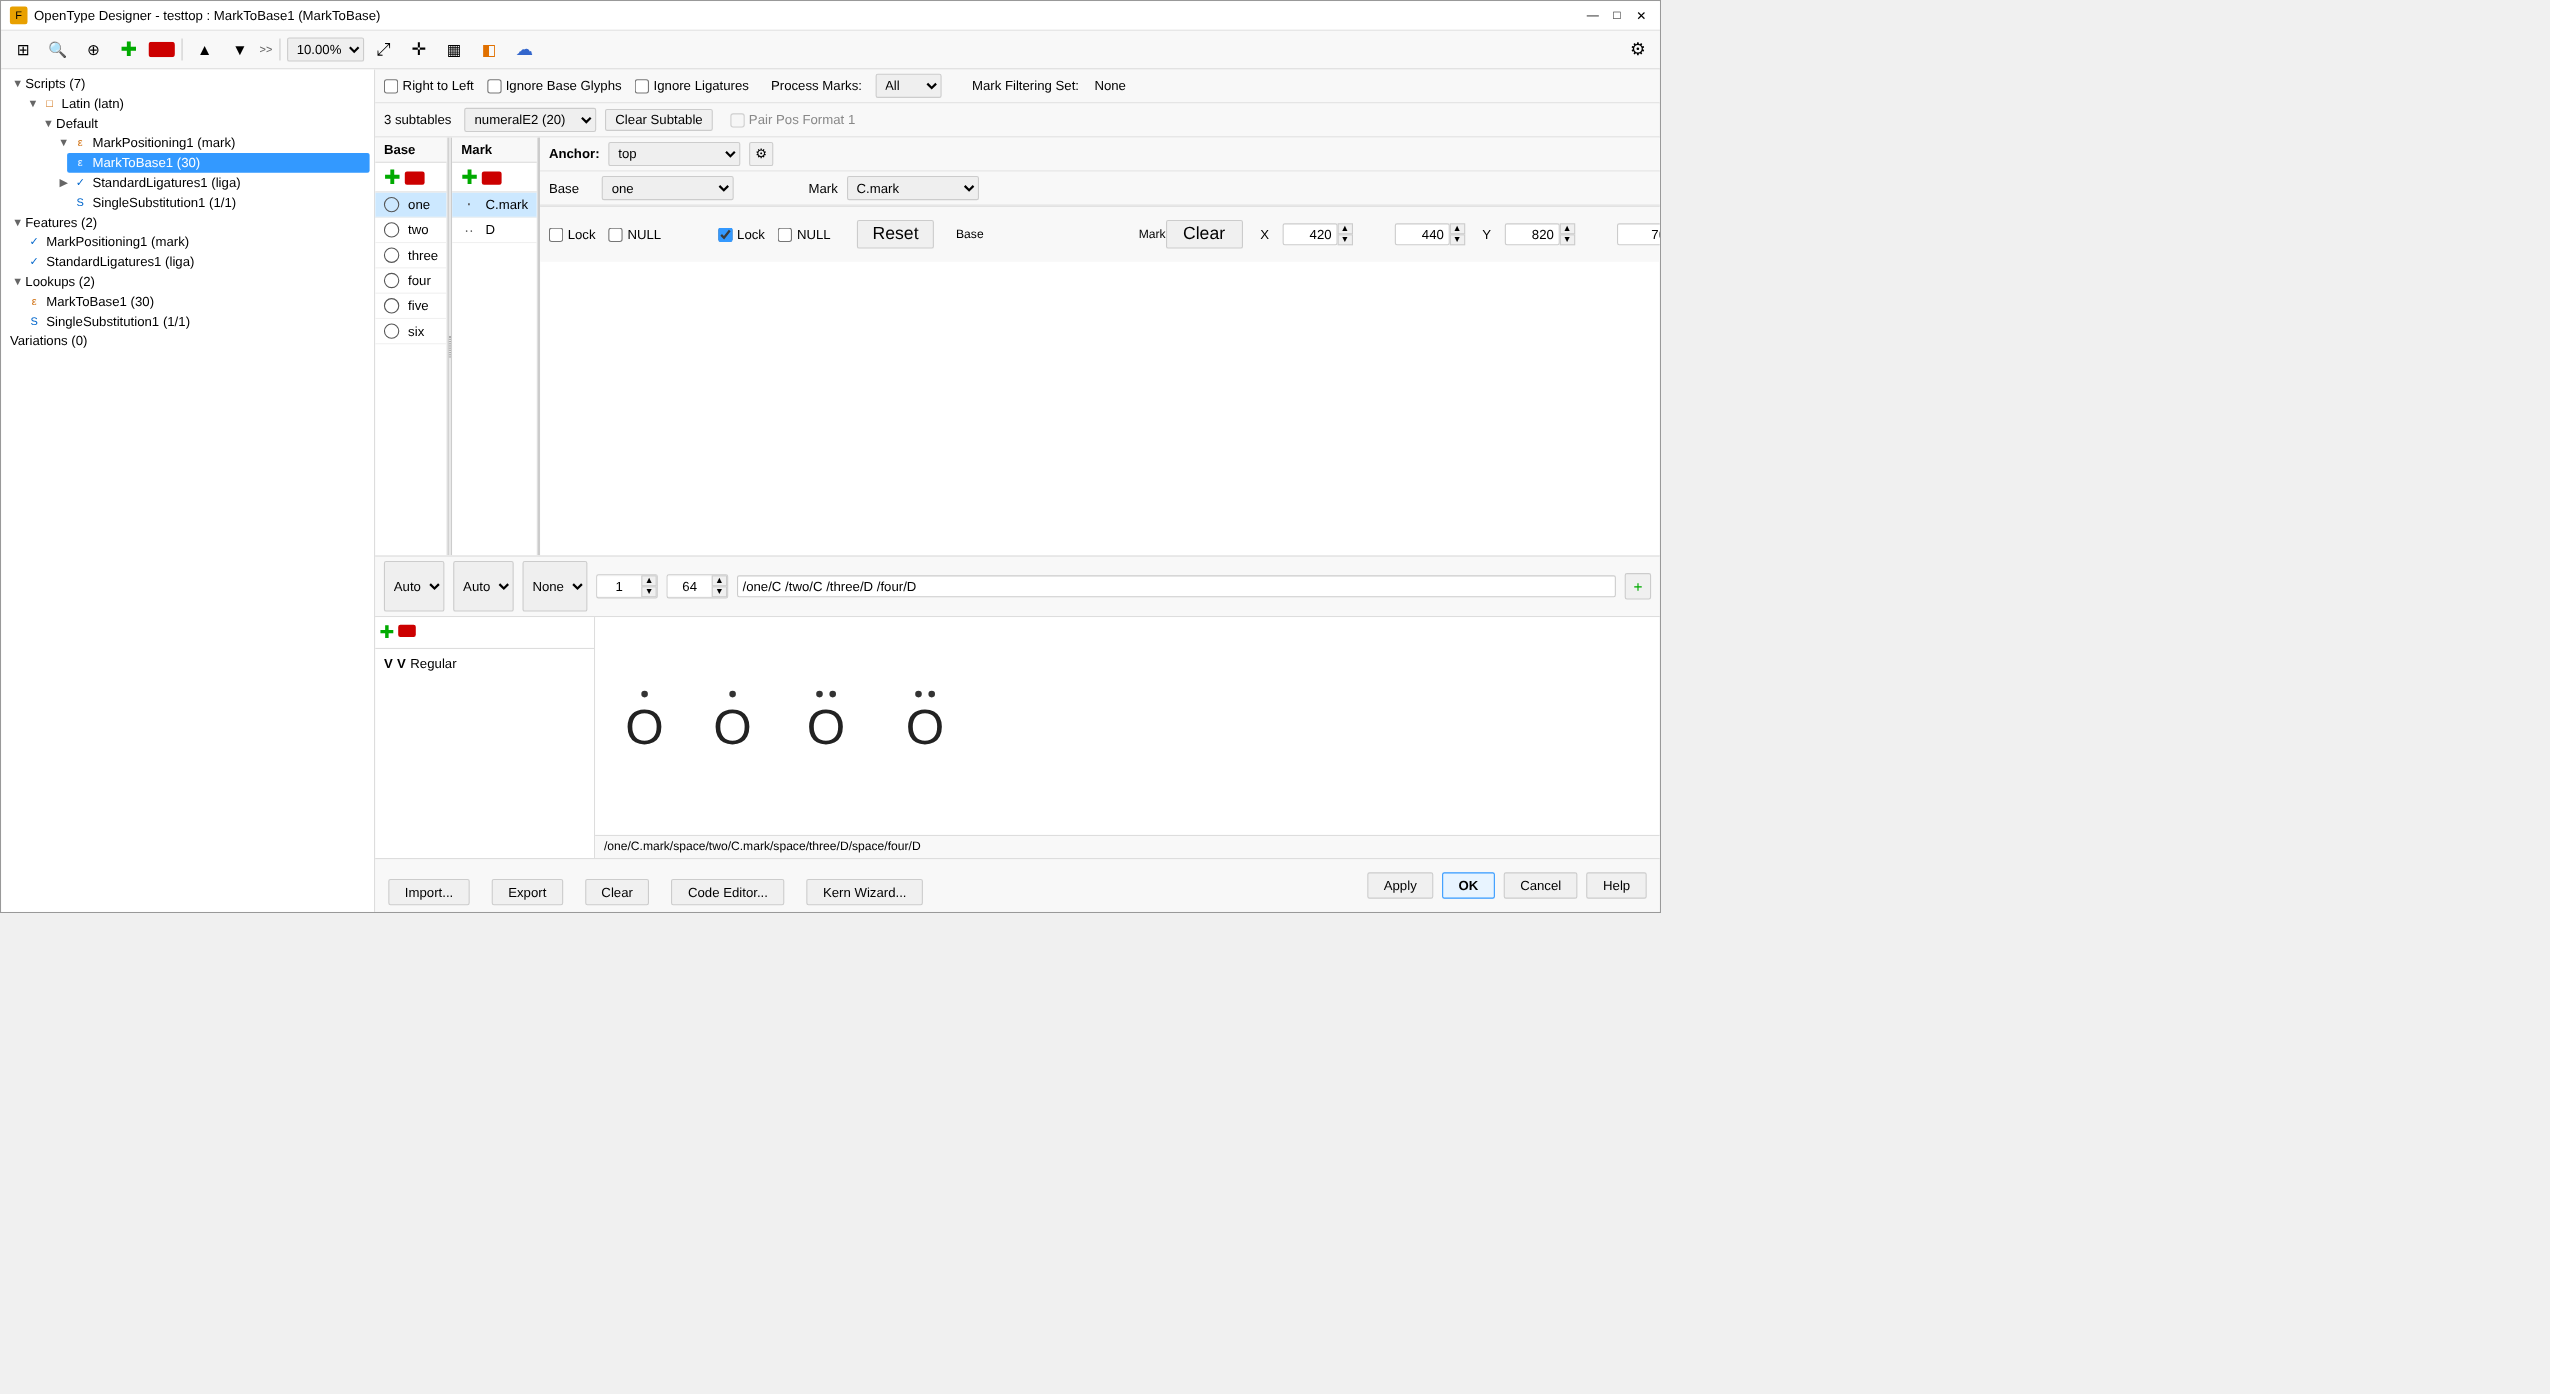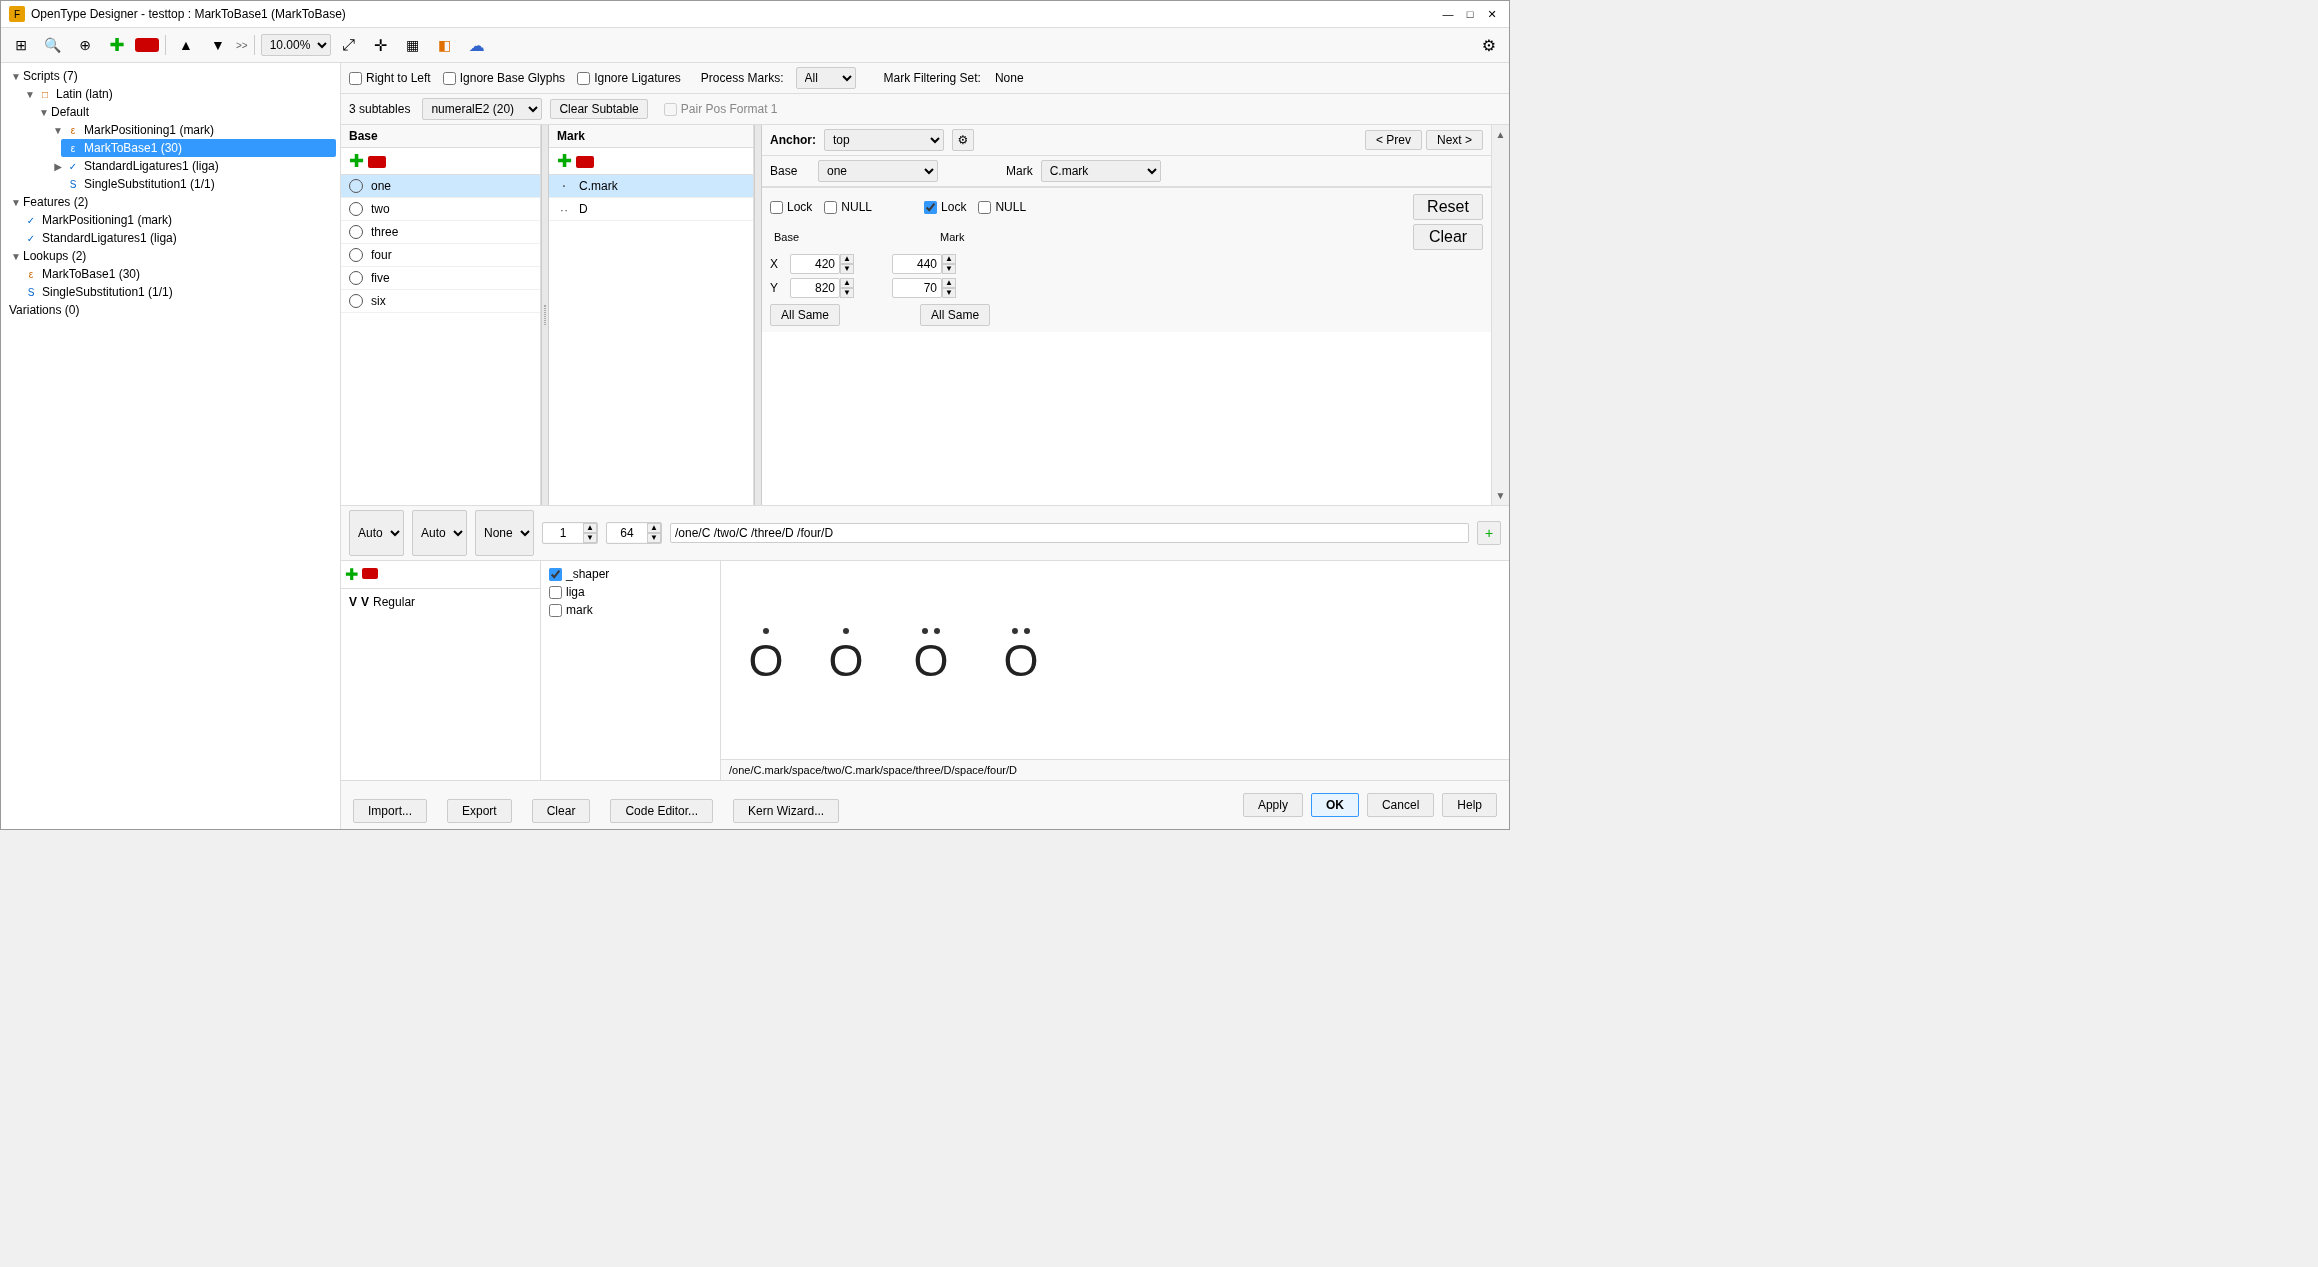--- a/index.html
+++ b/index.html
@@ -63,21 +63,21 @@
     .base-mark-bar { padding: 4px 8px; display: flex; align-items: center; gap: 8px; border-bottom: 1px solid #ddd; background: #f8f8f8; }
     .gear-btn { width: 22px; height: 22px; display: flex; align-items: center; justify-content: center; border: 1px solid #ccc; border-radius: 2px; cursor: pointer; background: #f0f0f0; font-size: 12px; }
     .prev-next-bar { display: flex; gap: 4px; margin-left: auto; }
     .prev-btn, .next-btn { border: 1px solid #ccc; background: #f0f0f0; border-radius: 2px; padding: 2px 10px; font-size: 12px; cursor: pointer; }
     
     .canvas { flex: 1; position: relative; overflow: hidden; background: #fff; }
     
     .nav-column { width: 18px; background: #f0f0f0; border-left: 1px solid #ddd; display: flex; flex-direction: column; align-items: center; }
     .nav-arrow { font-size: 10px; cursor: pointer; padding: 4px 2px; color: #666; }
     
-    .bottom-controls { padding: 6px 8px; background: #f8f8f8; border-top: 1px solid #ddd; display: flex; flex-direction: column; gap: 4px; }
+    .bottom-controls { padding: 6px 8px; background: #f8f8f8; border-top: 1px solid #ddd; display: flex; flex-direction: row; gap: 16px; }
     .lock-row { display: flex; align-items: center; gap: 12px; }
     .lock-group { display: flex; align-items: center; gap: 4px; }
     .coord-row { display: flex; align-items: center; gap: 8px; }
     .coord-label { font-size: 12px; width: 12px; }
     .coord-input-group { display: flex; align-items: center; }
     .coord-input { width: 50px; border: 1px solid #ccc; border-radius: 2px; padding: 2px 4px; font-size: 12px; text-align: right; }
     .spinner-btns { display: flex; flex-direction: column; }
     .spin-btn { width: 14px; height: 10px; border: 1px solid #ccc; background: #f0f0f0; cursor: pointer; display: flex; align-items: center; justify-content: center; font-size: 8px; line-height: 1; }
     .all-same-btn { border: 1px solid #ccc; background: #f0f0f0; border-radius: 2px; padding: 3px 10px; font-size: 12px; cursor: pointer; }
     .reset-btn, .clear-btn-sm { border: 1px solid #ccc; background: #f0f0f0; border-radius: 2px; padding: 3px 12px; font-size: 16px; cursor: pointer; min-width: 70px; }
@@ -462,34 +462,20 @@
           </div>
           <div style="padding:4px;">
             <div style="display:flex; gap:4px; align-items:center; padding:2px 4px;">
               <span style="font-size:12px; font-weight:bold;">V</span>
               <span style="font-size:12px; font-weight:bold;">V</span>
               <span style="font-size:12px;">Regular</span>
             </div>
           </div>
         </div>
 
-        <div style="width:180px; border-right:1px solid #ddd; background:#fff; padding:4px; position:relative;">
-          <div class="feature-item">
-            <input type="checkbox" class="checkbox-input blue-checkbox" checked="" style="">
-            <span>_shaper</span>
-          </div>
-          <div class="feature-item">
-            <input type="checkbox" class="checkbox-input" style="">
-            <span>liga</span>
-          </div>
-          <div class="feature-item">
-            <input type="checkbox" class="checkbox-input" style="">
-            <span>mark</span>
-          </div>
-        </div>
 
         <div style="flex:1; background:#fff; display:flex; flex-direction:column;">
           <div style="flex:1; display:flex; align-items:center; justify-content:flex-start; padding:8px 20px; gap:30px;">
 
             <div style="display:flex; flex-direction:column; align-items:center;">
               <div style="position:relative; width:50px; height:80px; display:flex; align-items:center; justify-content:center;">
                 <div style="position:absolute; top:8px; left:50%; transform:translateX(-50%); width:6px; height:6px; border-radius:50%; background:#333;"></div>
                 <div style="font-size:45px; color:#222; line-height:1;">O</div>
               </div>
             </div>

